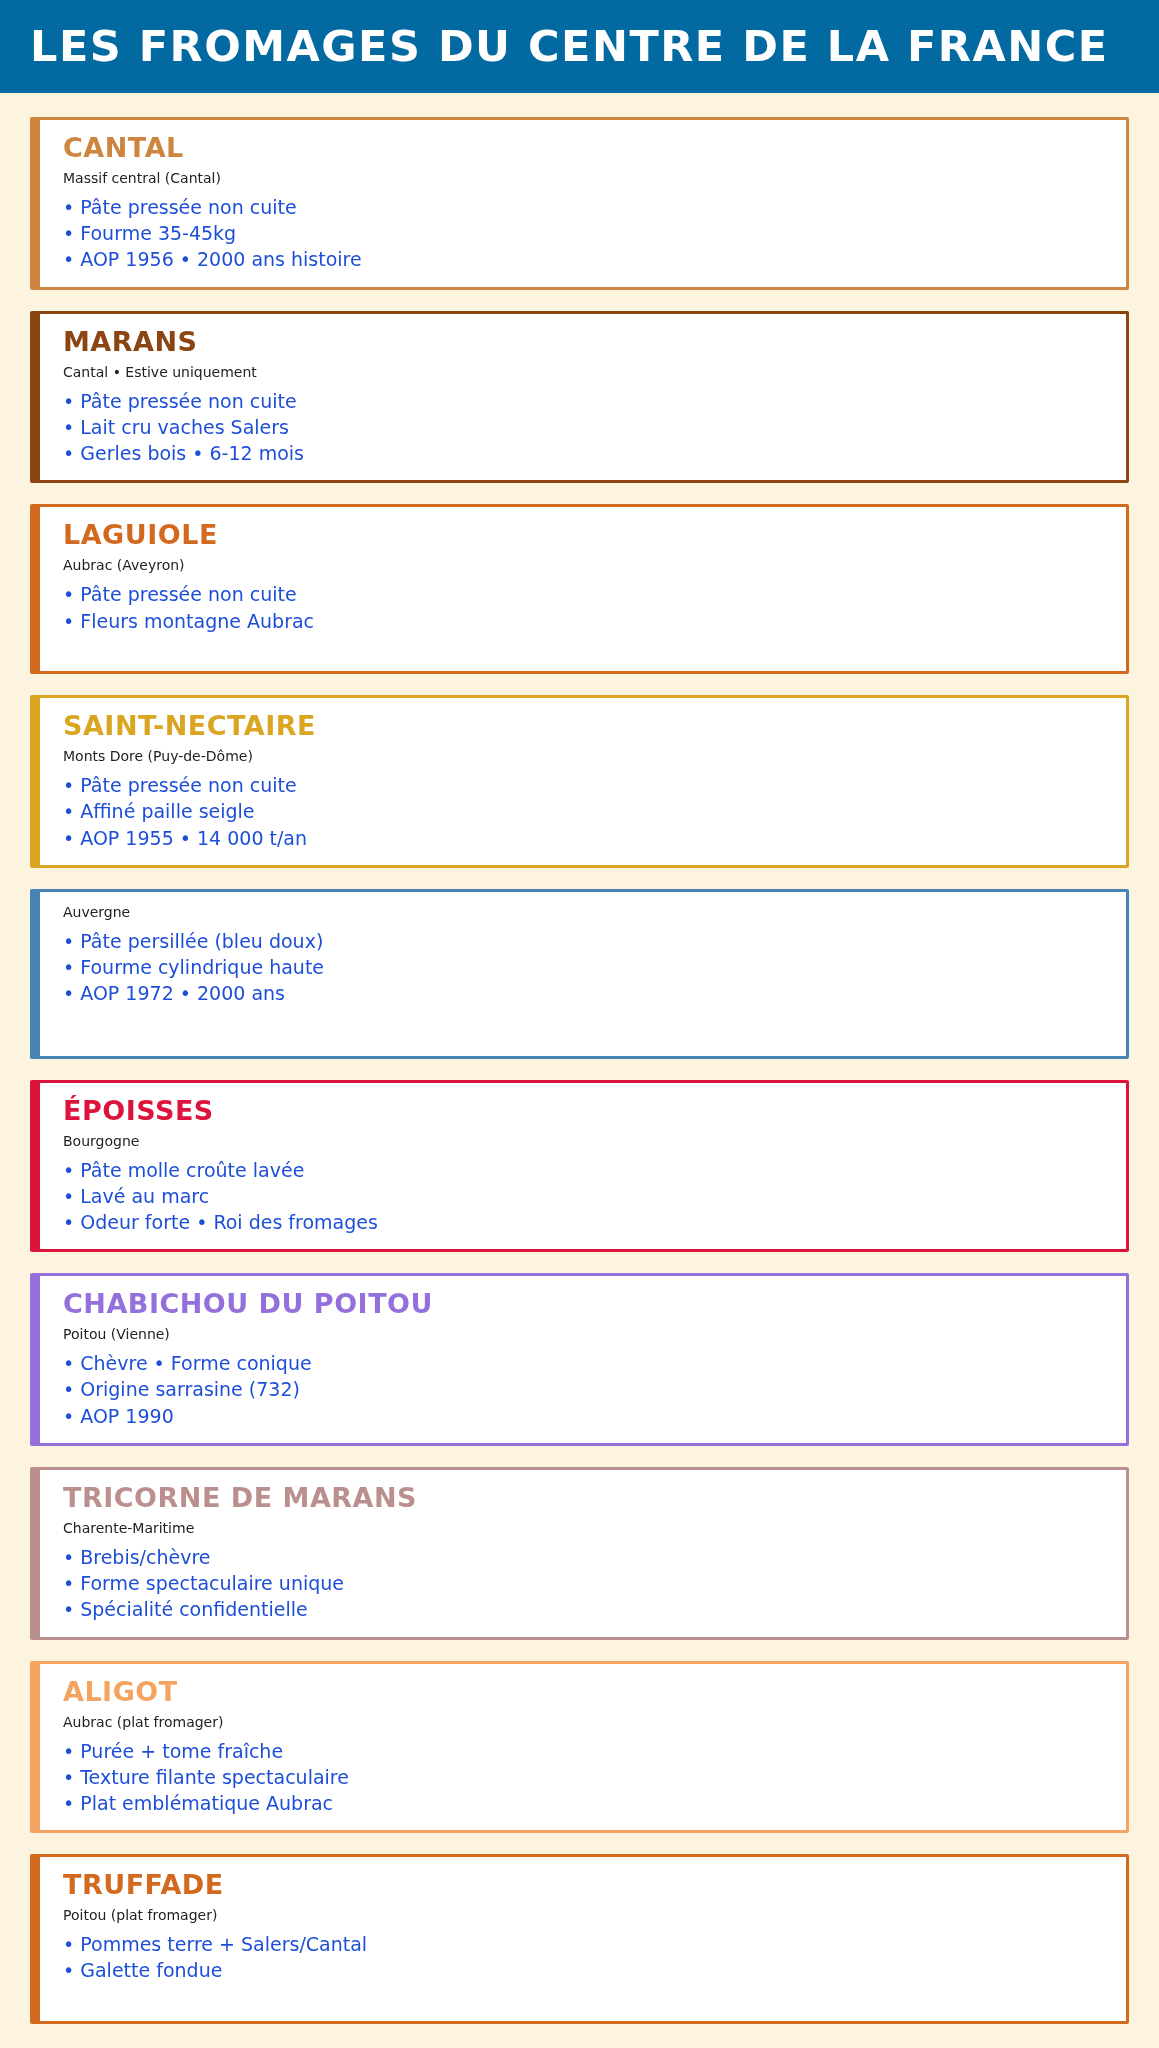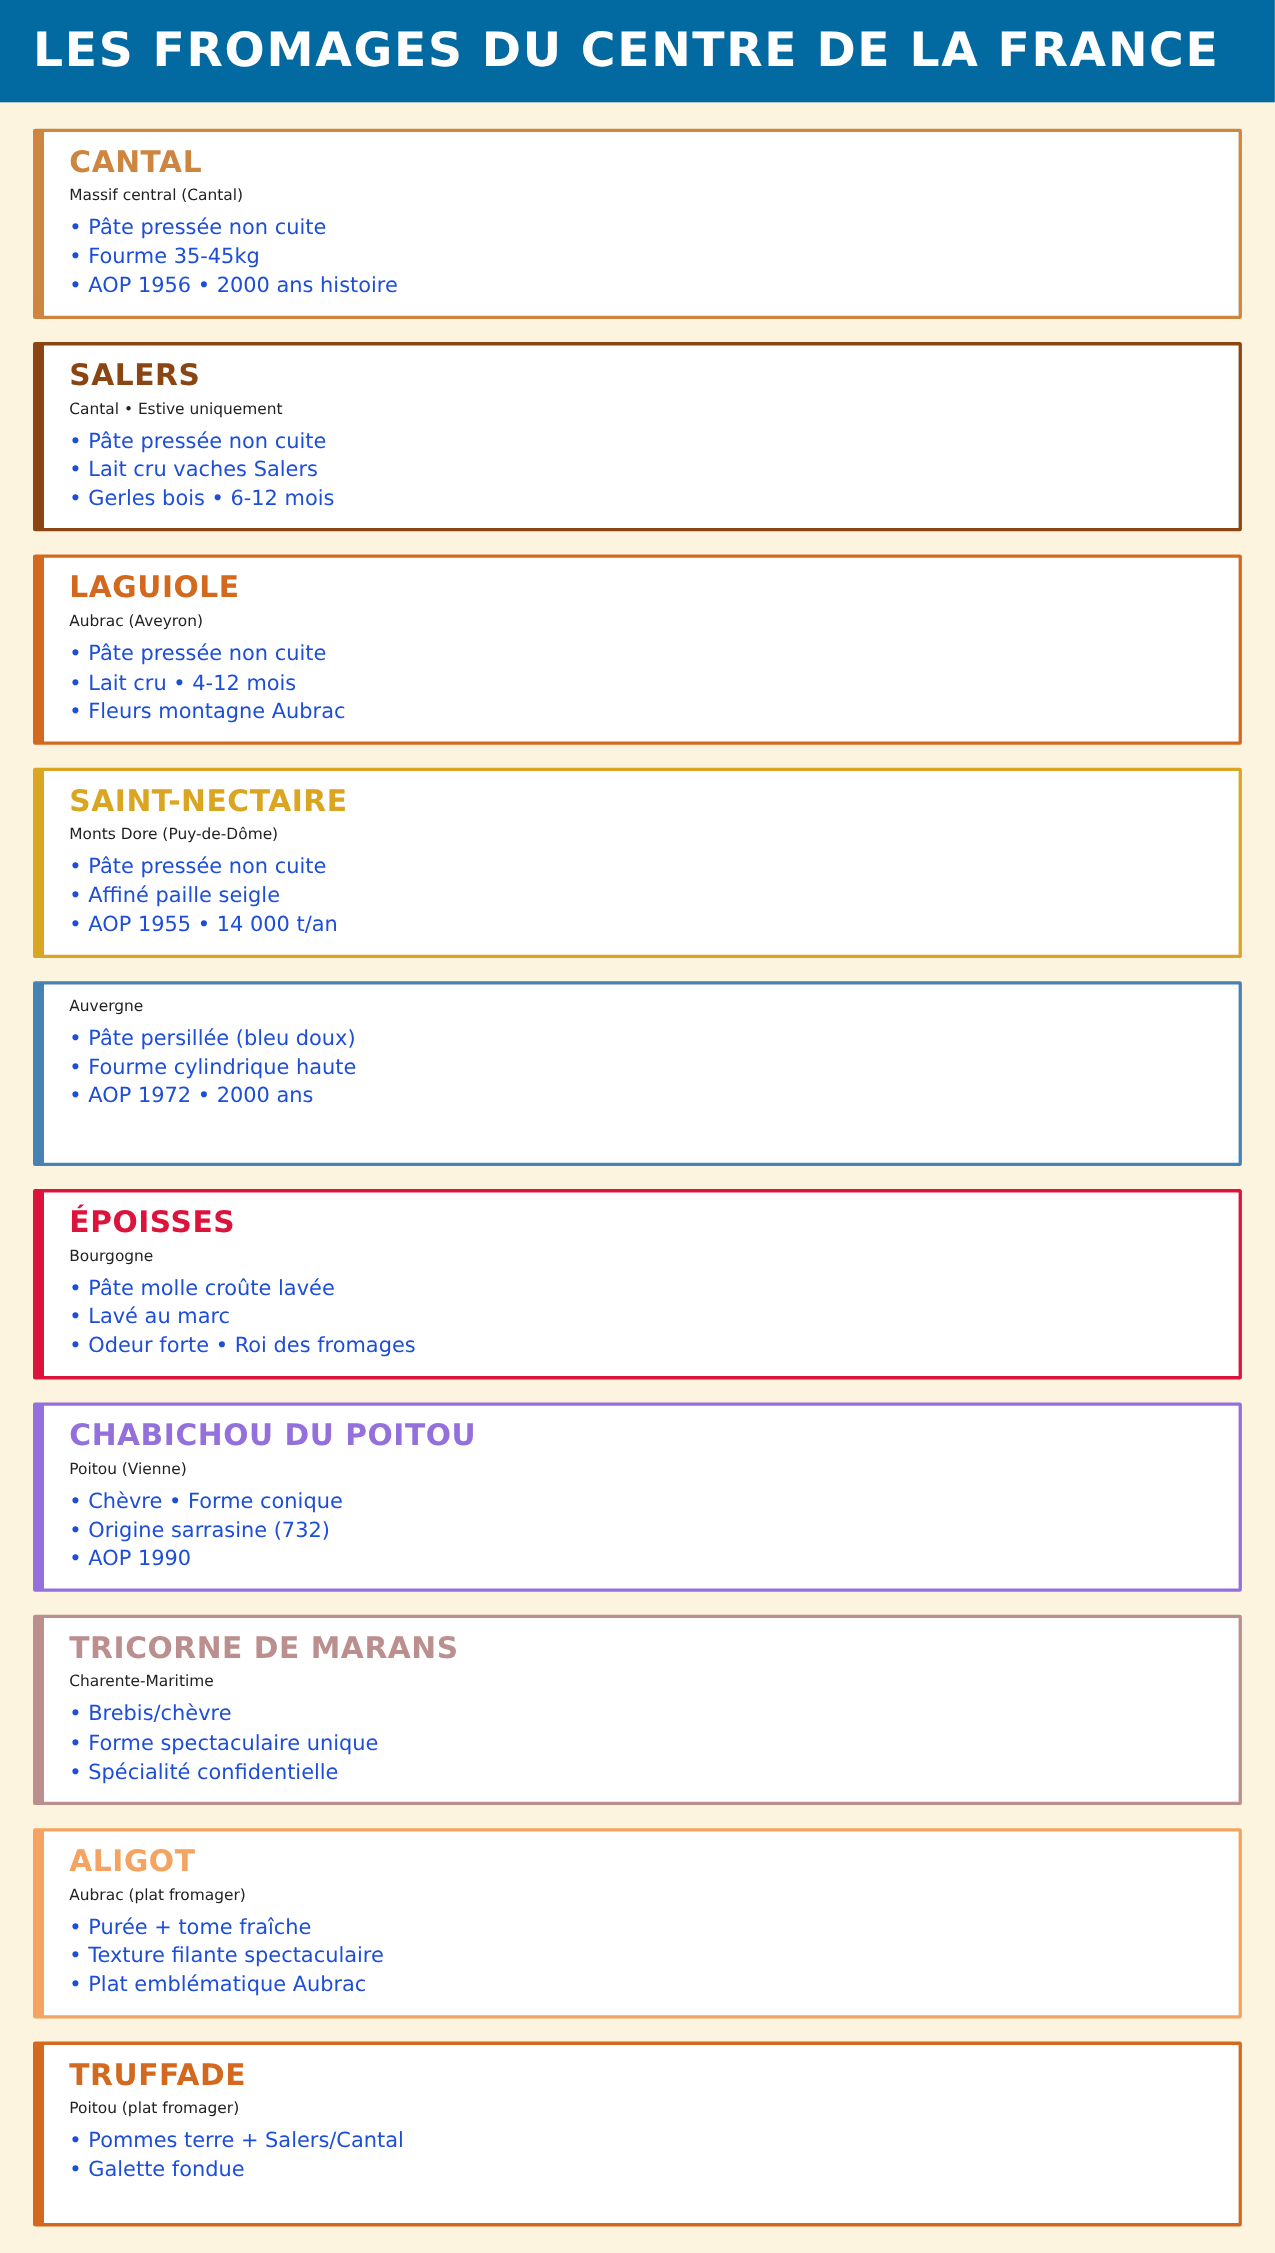--- a/index.html
+++ b/index.html
@@ -85,35 +85,34 @@
     <h2>CANTAL</h2>
     <h3>Massif central (Cantal)</h3>
     <ul>
       <li>• Pâte pressée non cuite</li>
       <li>• Fourme 35-45kg</li>
       <li>• AOP 1956 • 2000 ans histoire</li>
     </ul>
   </article>
 
   <article class="card" style="--accent: #8B4513;">
-    <h2>SALERS</h2>
+    <h2>MARANS</h2>
     <h3>Cantal • Estive uniquement</h3>
     <ul>
       <li>• Pâte pressée non cuite</li>
       <li>• Lait cru vaches Salers</li>
       <li>• Gerles bois • 6-12 mois</li>
     </ul>
   </article>
 
   <article class="card" style="--accent: #D2691E;">
     <h2>LAGUIOLE</h2>
     <h3>Aubrac (Aveyron)</h3>
     <ul>
       <li>• Pâte pressée non cuite</li>
-      <li>• Lait cru • 4-12 mois</li>
       <li>• Fleurs montagne Aubrac</li>
     </ul>
   </article>
 
   <article class="card" style="--accent: #DAA520;">
     <h2>SAINT-NECTAIRE</h2>
     <h3>Monts Dore (Puy-de-Dôme)</h3>
     <ul>
       <li>• Pâte pressée non cuite</li>
       <li>• Affiné paille seigle</li>

